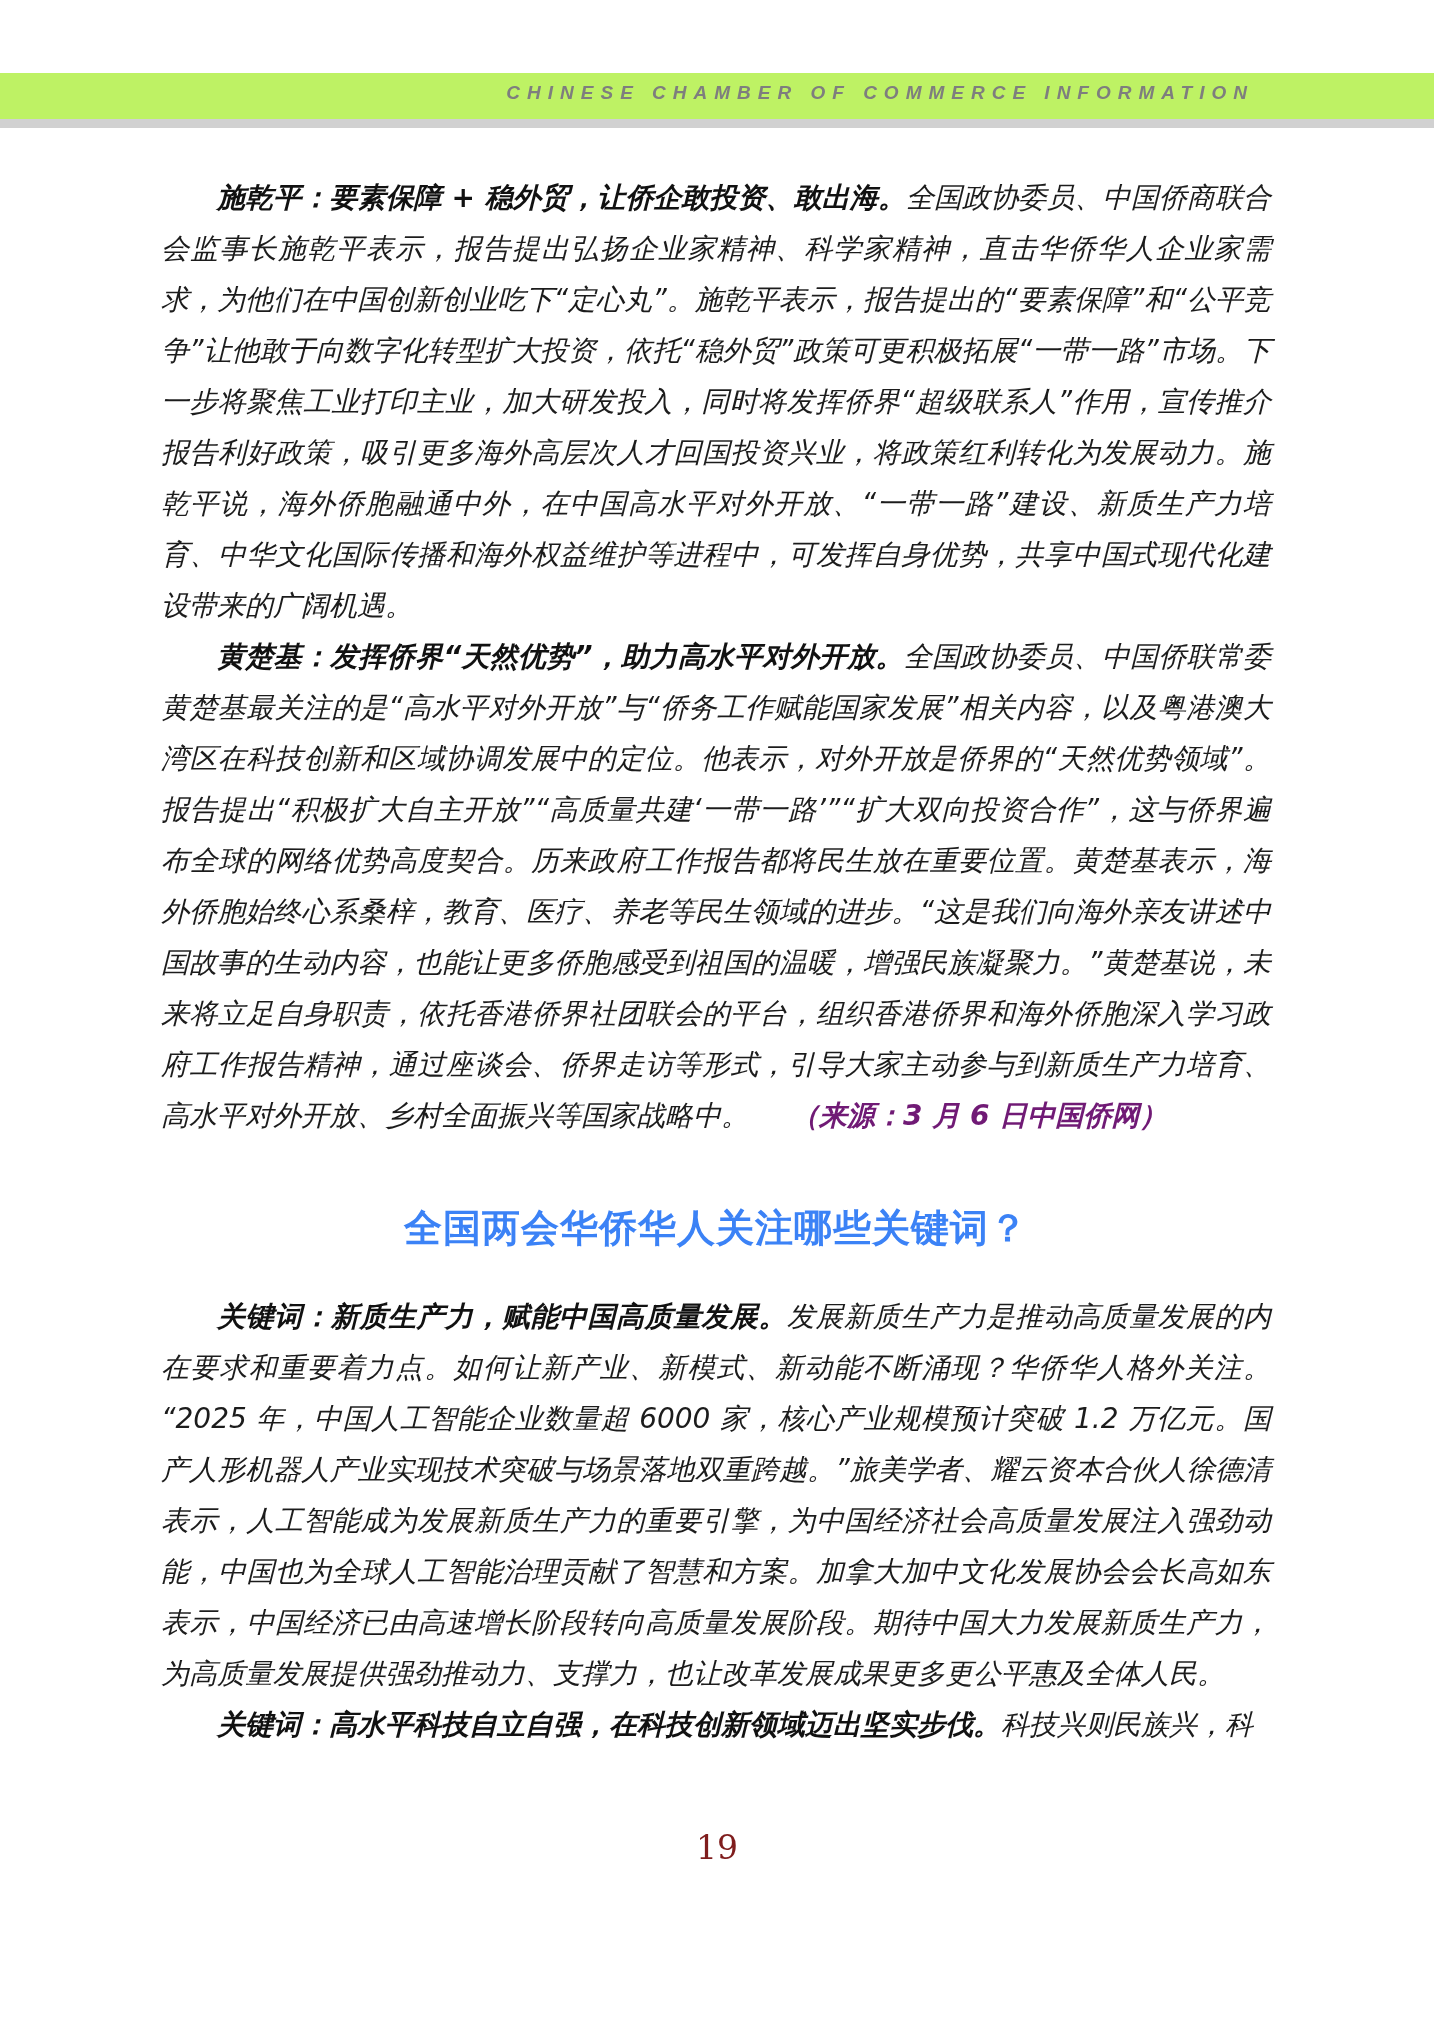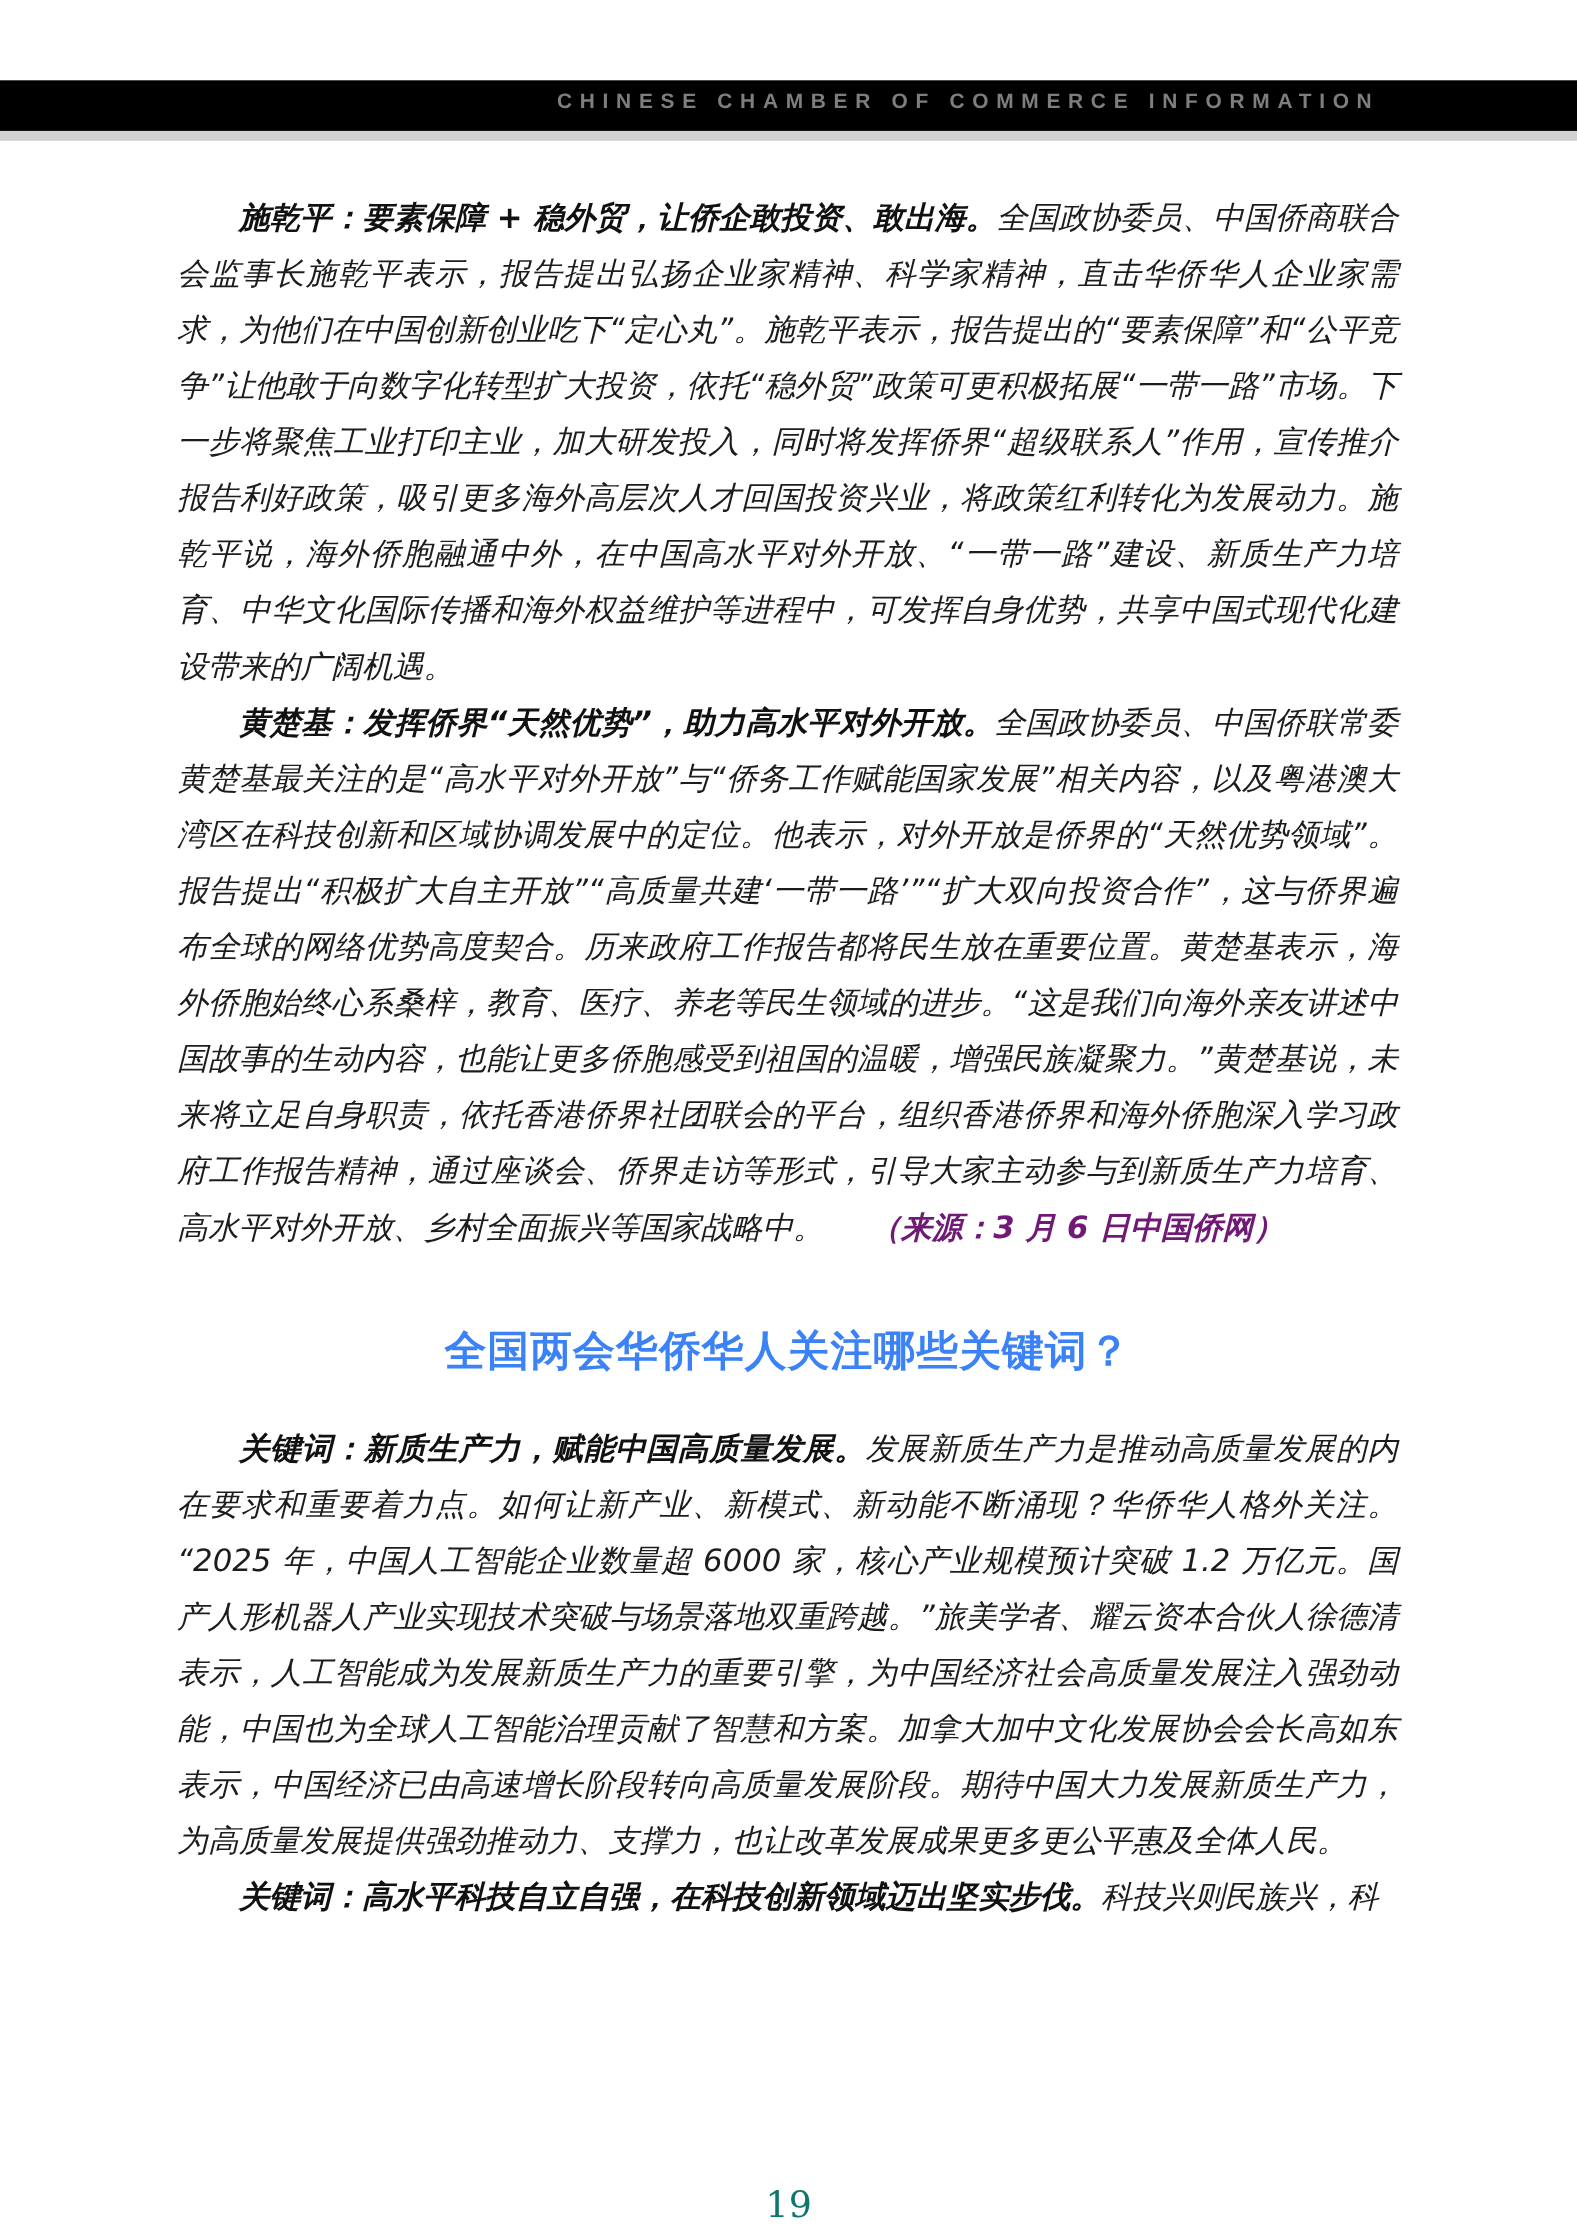--- a/index.html
+++ b/index.html
@@ -11,21 +11,22 @@
     background: #ffffff;
     overflow: hidden;
     font-family: "DejaVu Sans", sans-serif;
   }
 
   
   .band-main {
     position: absolute;
     top: 73px; left: 0; right: 0;
     height: 53px;
-    background: #000000;
+    background: #bef264;
+    font-style: italic;
   }
   .band-main .banner-title {
     display: block;
     line-height: 40px;
     text-align: right;
     padding-right: 180px;
     font-family: "Liberation Sans", sans-serif;
     font-size: 19px;
     font-weight: 700;
     letter-spacing: 7px;
@@ -70,26 +71,26 @@
     color: #3b82f6;
     text-align: center;
     letter-spacing: 1px;
     line-height: 46px;
     font-family: "DejaVu Sans", sans-serif;
   }
 
   
   .page-number {
     position: absolute;
-    top: 1984px; left: 0;
+    top: 1828px; left: 0;
     width: 100%;
     text-align: center;
     font-family: "DejaVu Serif", serif;
     font-size: 33px;
-    color: #0f766e;
+    color: #7f1d1d;
   }
 </style>
 </head>
 <body>
 
 <div class="page">
 
   <div class="band-main">
     <span class="banner-title">CHINESE CHAMBER OF COMMERCE INFORMATION</span>
   </div>

